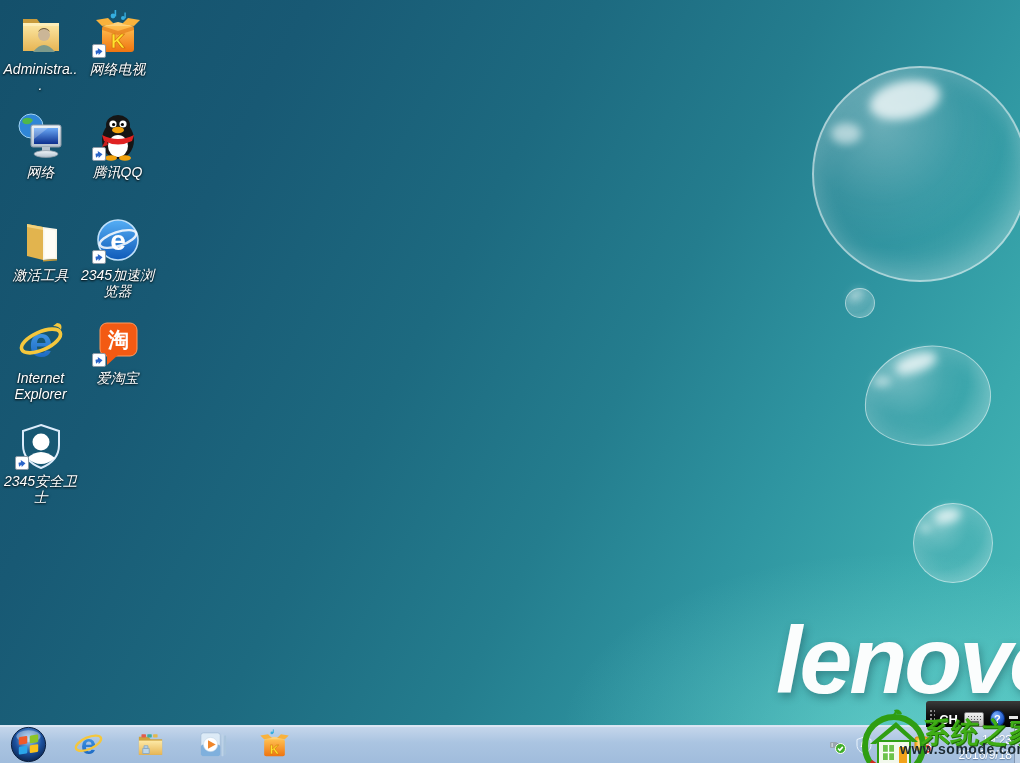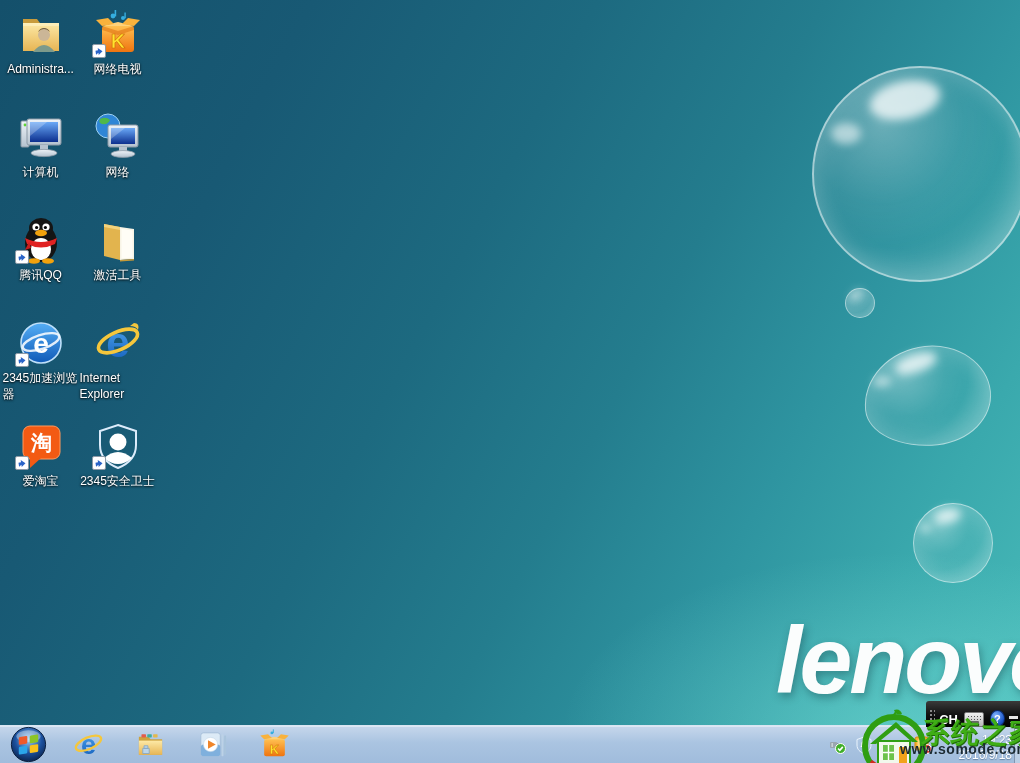--- a/index.html
+++ b/index.html
@@ -29,22 +29,22 @@
 
   .brand-logo { position:absolute; left:776px; top:606px; width:300px;
     font-size:95px; font-weight:bold; font-style:italic; letter-spacing:-3px;
     color:#fbfdfd; text-shadow:2px 4px 8px rgba(10,40,50,.35); white-space:nowrap; }
 
   
   .icon-grid { position:absolute; left:2px; top:4px; display:grid;
     grid-template-columns:77px 77px; grid-auto-rows:103px; justify-items:center; }
   .dicon { width:76px; display:flex; flex-direction:column; align-items:center; padding-top:6px; cursor:default; }
   .dicon .ic { position:relative; width:48px; height:48px; margin-bottom:3px; }
-  .dicon .lbl { font-size:12px; line-height:16px; color:#fff; text-align:left;
-    text-shadow:0 1px 2px rgba(0,0,0,.85), 0 0 3px rgba(0,0,0,.5); max-width:76px; word-break:break-word; }
+  .dicon .lbl { font-size:14px; line-height:16px; color:#fff; text-align:center;
+    text-shadow:0 1px 2px rgba(0,0,0,.85), 0 0 3px rgba(0,0,0,.5); max-width:76px; word-break:break-word;font-style:italic; }
   .sc-badge { position:absolute; left:-2px; bottom:0; width:14px; height:14px; background:#fff;
     border:1px solid #8d9aa6; border-radius:2px; }
   .sc-badge svg { position:absolute; inset:0; }
 
   
   .taskbar { position:absolute; left:0; top:725px; width:1020px; height:38px;
     background:linear-gradient(#c6d7ec, #aac4e1 45%, #a0bcdc);
     border-top:1px solid #d8e5f3; box-shadow:inset 0 1px 0 rgba(255,255,255,.4); }
   .start-orb { position:absolute; left:10px; top:726px; width:37px; height:37px; cursor:pointer; }
   .tb-btn { position:absolute; top:728px; width:44px; height:33px; display:flex; align-items:center;
@@ -163,34 +163,20 @@
       </svg>
       <span class="sc-badge">
         <svg viewBox="0 0 14 14">
             <path d="M3 11 L3 6 L6 6 L6 3.2 L11 7.8 L6 11.5 L6 9 z" fill="#2a64c8" transform="rotate(-8 7 7)"></path>
           </svg>
       </span>
     </div>
     <div class="lbl">网络电视</div>
   </div>
 
-  <div class="dicon">
-    <div class="ic">
-      <svg viewBox="0 0 48 48" width="48" height="48">
-        <rect x="4" y="8" width="8" height="26" rx="1" fill="url(#gGray)" stroke="#8b99a6" stroke-width="1"></rect>
-        <circle cx="8" cy="12" r="1.4" fill="#5fd435"></circle>
-        <rect x="10" y="6" width="34" height="26" rx="2" fill="url(#gGray)" stroke="#8b99a6" stroke-width="1"></rect>
-        <rect x="13" y="9" width="28" height="20" fill="url(#gScreen)"></rect>
-        <path d="M13 9 L30 9 L13 23 z" fill="#ffffff" opacity=".25"></path>
-        <rect x="23" y="32" width="8" height="5" fill="#b7c3cf"></rect>
-        <ellipse cx="27" cy="40" rx="13" ry="3.6" fill="url(#gGray)" stroke="#8b99a6" stroke-width=".8"></ellipse>
-      </svg>
-    </div>
-    <div class="lbl">计算机</div>
-  </div>
 
   <div class="dicon">
     <div class="ic">
       <svg viewBox="0 0 48 48" width="48" height="48">
         <circle cx="14" cy="13" r="12" fill="#2f86d6"></circle>
         <path d="M6 6 q6 -3 10 1 q-2 5 -8 4 q-4 -1 -2 -5z" fill="#4fb84a"></path>
         <path d="M16 16 q7 -2 8 4 q-3 5 -8 2 q-3 -3 0 -6z" fill="#4fb84a"></path>
         <circle cx="14" cy="13" r="12" fill="none" stroke="#9fd2f2" stroke-width="1"></circle>
         <rect x="14" y="12" width="30" height="22" rx="2" fill="url(#gGray)" stroke="#8b99a6" stroke-width="1"></rect>
         <rect x="17" y="15" width="24" height="16" fill="url(#gScreen)"></rect>

